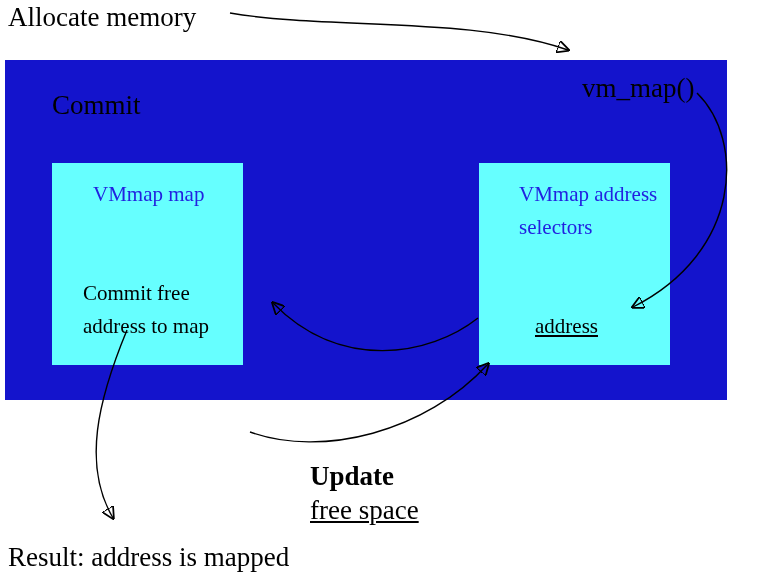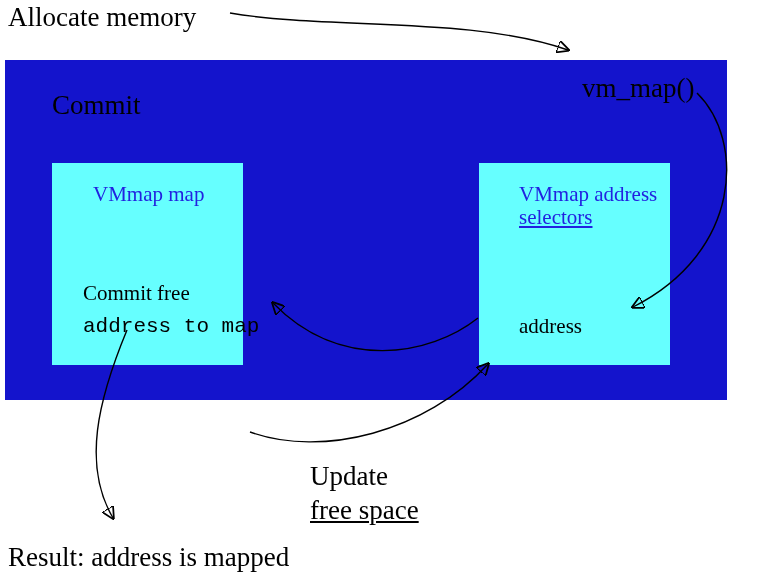--- a/index.html
+++ b/index.html
@@ -76,30 +76,30 @@
   <div class="label" style="left:8px; top:4px;">Allocate memory</div>
 
   <div class="outer-box">
     <div class="label on-blue" style="left:47px; top:32px;">Commit</div>
     <div class="label on-blue" style="left:577px; top:15px;">vm_map()</div>
   </div>
 
   <div class="inner-box left">
     <div class="box-title" style="left:41px; top:21px;">VMmap map</div>
     <div class="box-body" style="left:31px; top:120px;text-align:right;">Commit free</div>
-    <div class="box-body" style="left:31px; top:153px;font-family:Liberation Mono, monospace;">address to map</div>
+    <div class="box-body" style="left:31px; top:153px;">address to map</div>
   </div>
 
   <div class="inner-box right">
     <div class="box-title" style="left:40px; top:21px;">VMmap address</div>
-    <div class="box-title" style="left:40px; top:44px;text-decoration:underline;">selectors</div>
-    <div class="box-body" style="left:40px; top:153px;">address</div>
+    <div class="box-title" style="left:40px; top:54px;">selectors</div>
+    <div class="box-body" style="left:56px; top:153px;text-decoration:underline;">address</div>
   </div>
 
-  <div class="label" style="left:310px; top:463px;">Update</div>
+  <div class="label" style="left:310px; top:463px;font-weight:bold;">Update</div>
   <div class="label" style="left:310px; top:497px;text-decoration:underline;">free space</div>
 
   <div class="label" style="left:8px; top:544px;">Result: address is mapped</div>
 
   <svg class="arrows" viewBox="0 0 758 573" xmlns="http://www.w3.org/2000/svg">
     <defs>
       <marker id="arrow" viewBox="0 0 10 10" refX="8.5" refY="5" markerWidth="9" markerHeight="9" orient="auto">
         <path d="M0,0 L10,5 L0,10 z" fill="#000000" stroke="none"></path>
       </marker>
     </defs>

